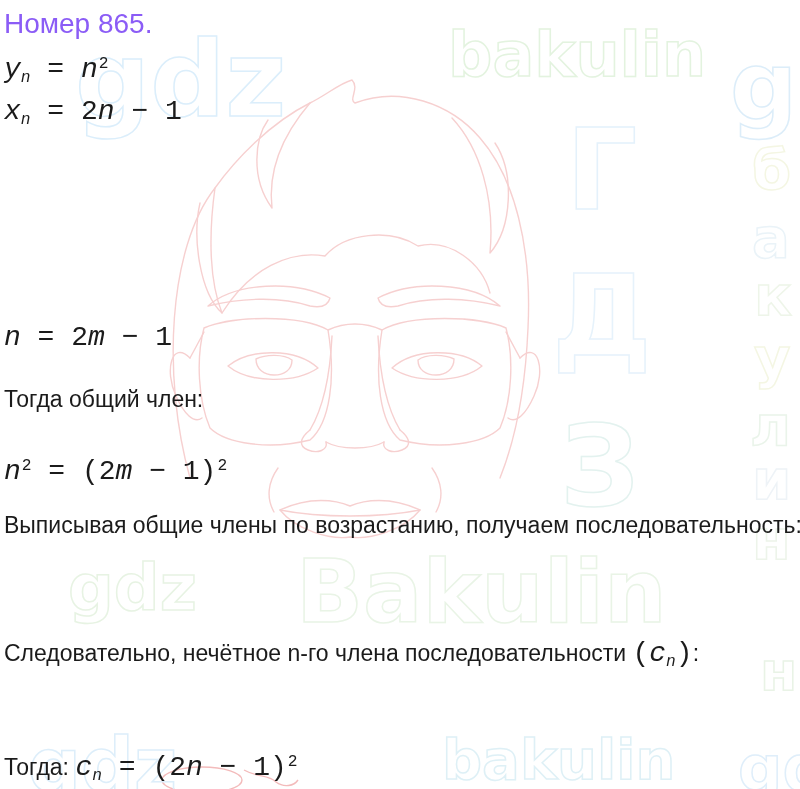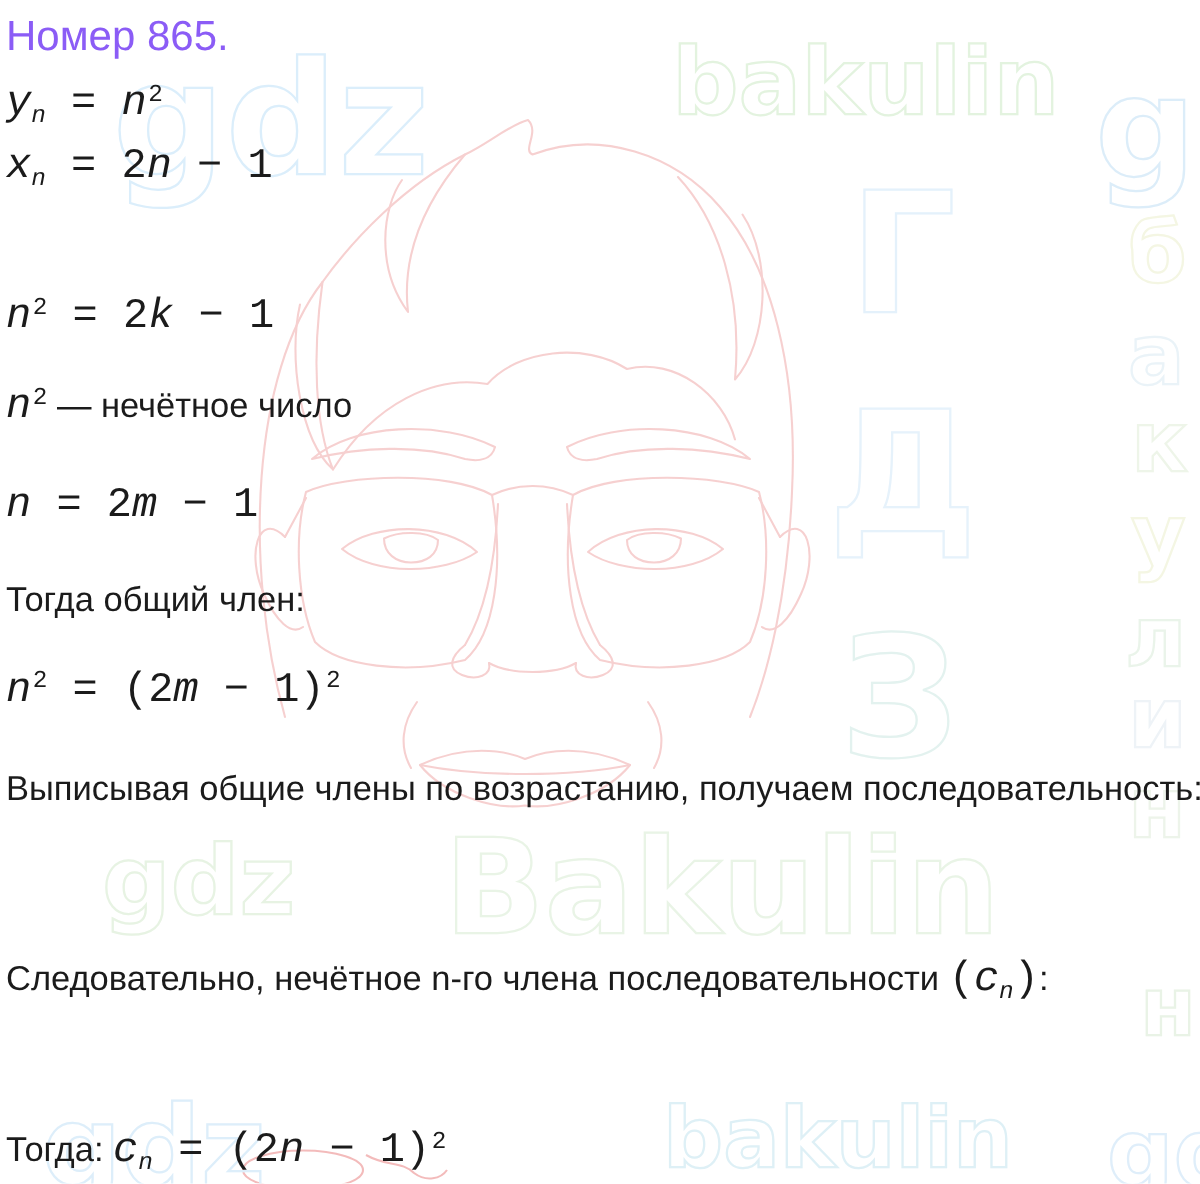--- a/index.html
+++ b/index.html
@@ -112,31 +112,27 @@
 
   <div class="content">
 
     <div class="line heading" style="top:6px">Номер 865.</div>
 
     <div class="line math" style="top:52px"><i>y</i><sub><i>n</i></sub> = <i>n</i><sup>2</sup></div>
 
     <div class="line math" style="top:94px"><i>x</i><sub><i>n</i></sub> = 2<i>n</i> − 1</div>
 
 
-    <div class="line math" style="top:194px"><i>n</i><sup>2</sup> = 2<i>k</i> − 1</div>
 
-    <div class="line" style="top:254px">
-      <span class="math"><i>n</i><sup>2</sup></span><span class="txt"> — нечётное число</span>
-    </div>
 
     <div class="line math" style="top:320px"><i>n</i> = 2<i>m</i> − 1</div>
 
     <div class="line" style="top:385px">Тогда общий член:</div>
 
-    <div class="line math" style="top:443px"><i>n</i><sup>2</sup> = (2<i>m</i> − 1)<sup>2</sup></div>
+    <div class="line math" style="top:454px"><i>n</i><sup>2</sup> = (2<i>m</i> − 1)<sup>2</sup></div>
 
     <div class="line" style="top:511px">Выписывая общие члены по возрастанию, получаем последовательность:</div>
 
 
     <div class="line" style="top:636px">
       <span class="txt">Следовательно, нечётное n-го члена последовательности </span><span class="math">(<i>c</i><sub><i>n</i></sub>)</span><span class="txt">:</span>
     </div>
 
 
     <div class="line" style="top:750px">

